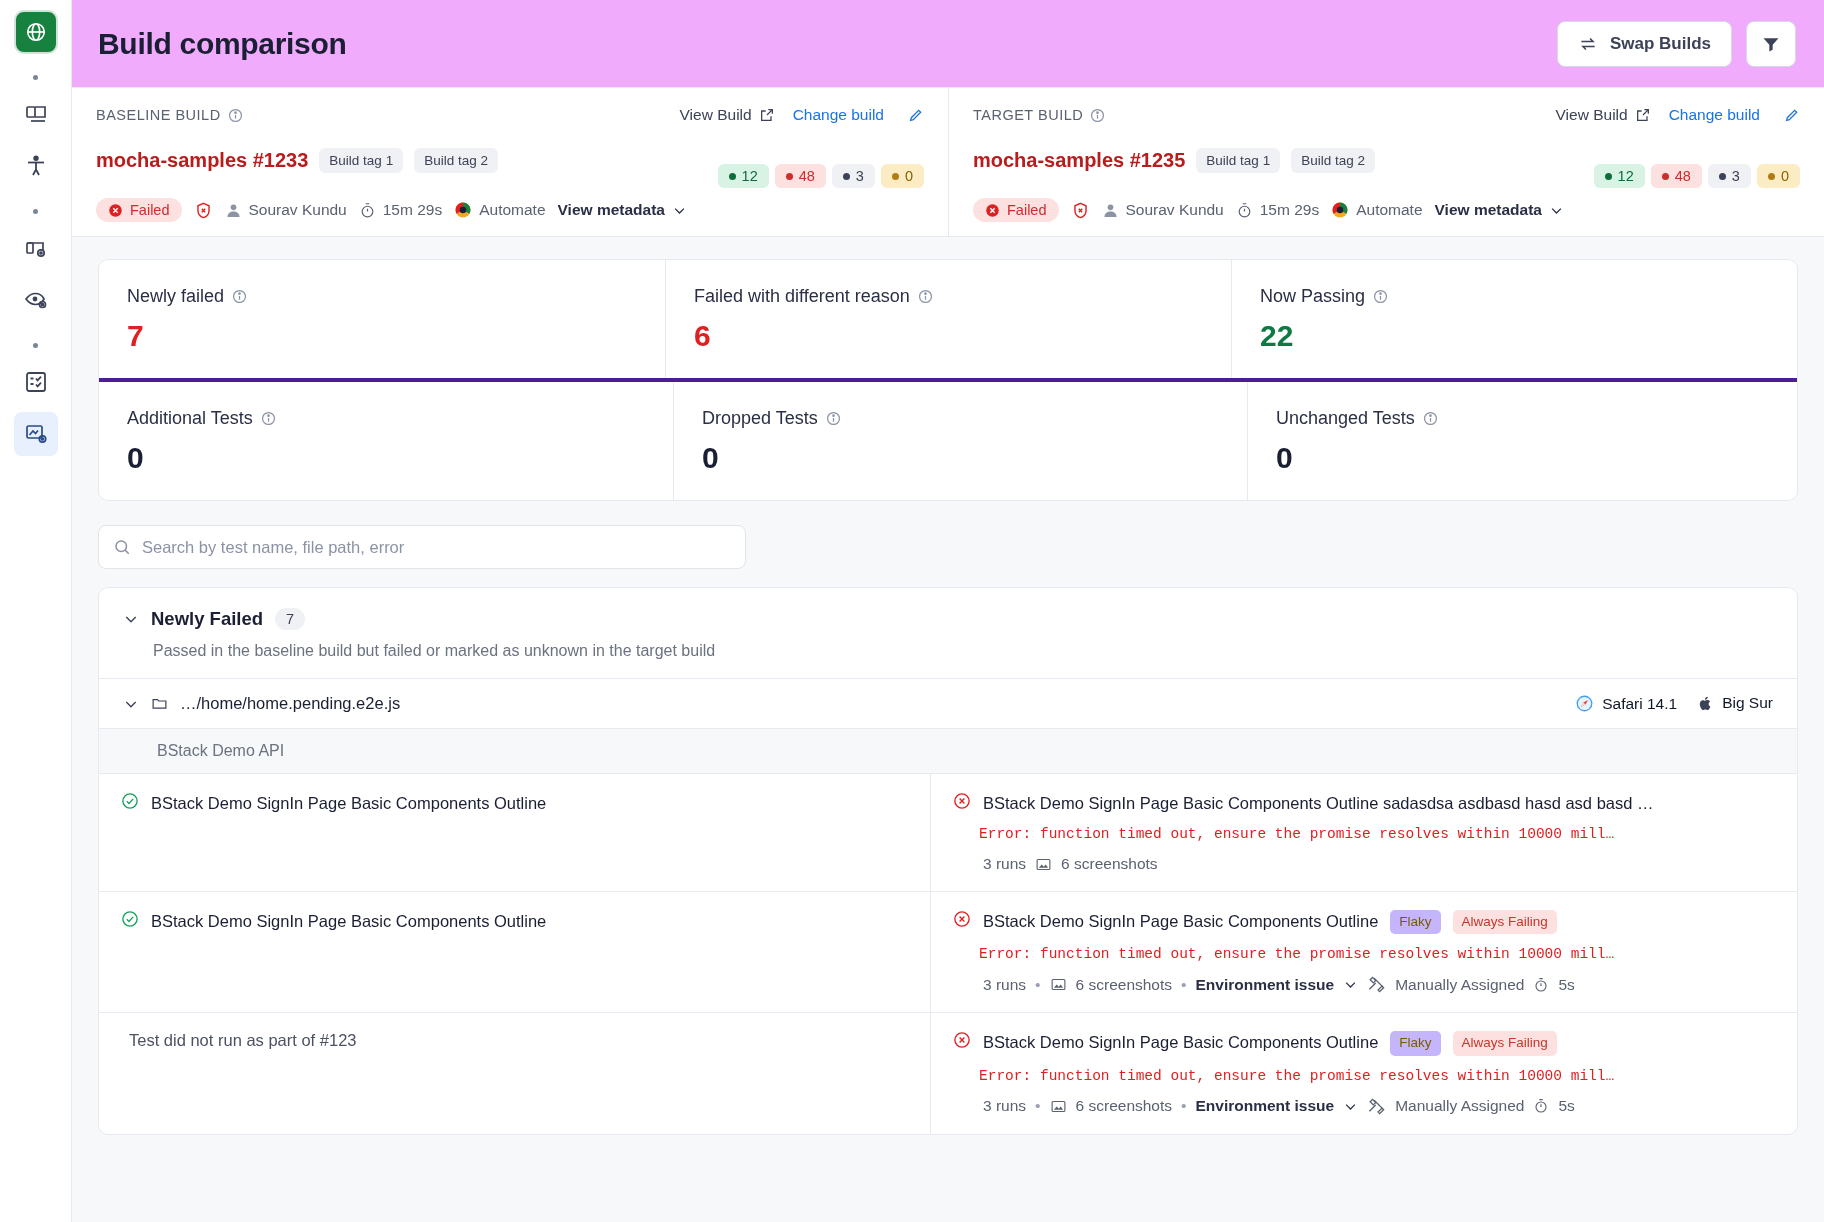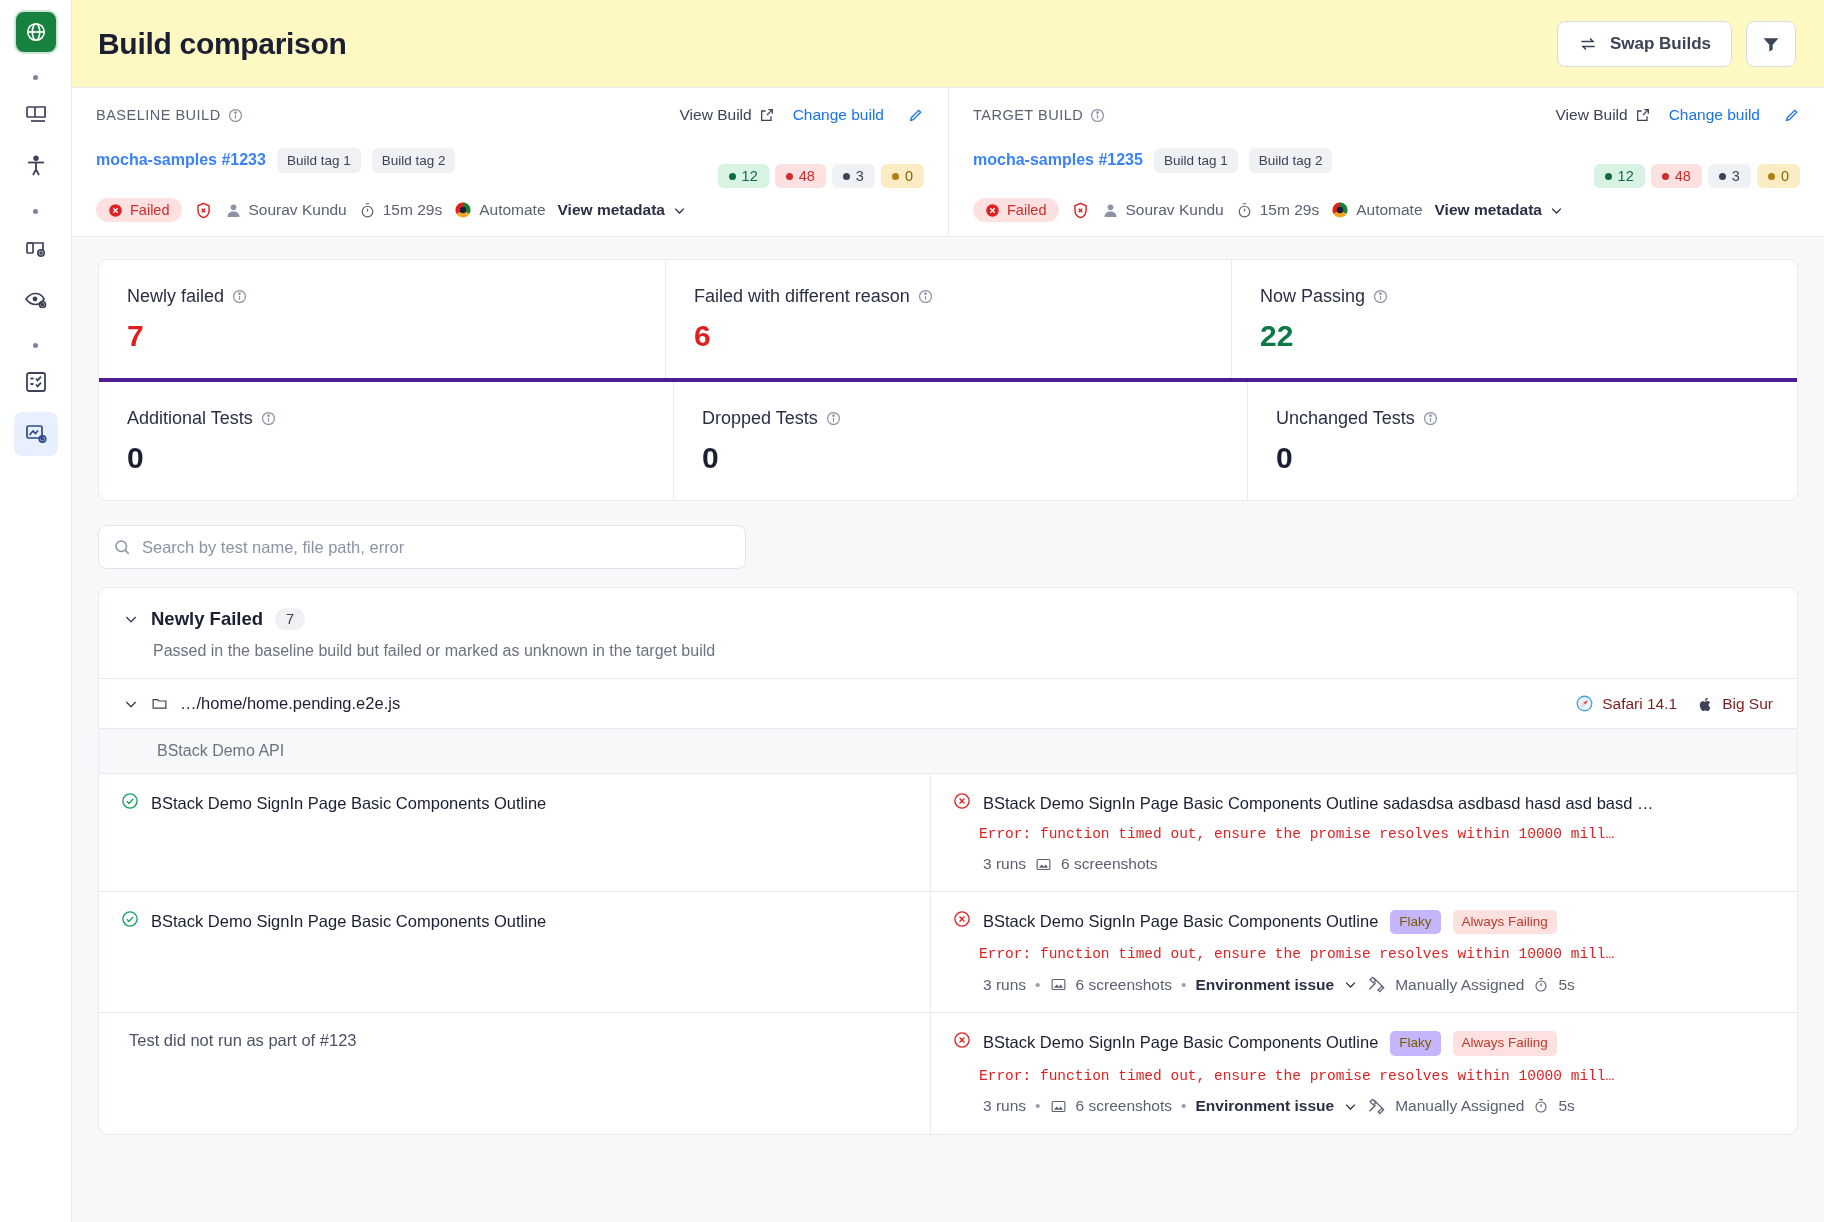--- a/index.html
+++ b/index.html
@@ -33,21 +33,21 @@
 
   
   .main { flex: 1; display: flex; flex-direction: column; min-width:0; }
 
   
   .topbar {
     height: 88px; flex:0 0 88px;
     display:flex; align-items:center; justify-content:space-between;
     padding: 0 28px 0 26px;
     border-bottom: 1px solid #e7eaf0;
-    background:#fef9c3;
+    background:#f0abfc;
   }
   .page-title { font-size: 30px; font-weight: 700; letter-spacing:-0.3px; color:#1b1f33; }
   .topbar-actions { display:flex; align-items:center; gap:14px; }
   .btn {
     height: 46px; border:1px solid #d6dae4; border-radius:8px; background:#fff;
     display:flex; align-items:center; gap:12px; padding: 0 20px;
     font-size:17px; color:#3c4257; font-weight:600;
   }
   .btn.icon-only { width:50px; padding:0; justify-content:center; }
 
@@ -55,21 +55,21 @@
   .builds { display:flex; border-bottom:1px solid #e7eaf0; background:#fff; }
   .build { flex:1 1 50%; padding: 18px 24px 14px 24px; min-width:0; }
   .build + .build { border-left:1px solid #e7eaf0; }
   .build-head { display:flex; align-items:center; justify-content:space-between; margin-bottom: 8px;}
   .build-label { font-size:14.5px; letter-spacing:.5px; color:#5a6170; display:flex; align-items:center; gap:7px; text-transform:uppercase;}
   .build-head-right { display:flex; align-items:center; gap:18px; font-size:15.5px; }
   .view-build { display:flex; align-items:center; gap:7px; color:#3c4257; }
   .change-build { display:flex; align-items:center; gap:24px; color:#1a73e8; }
   .build-row2 { display:flex; align-items:center; justify-content:space-between; gap:10px; margin-bottom: 10px; }
   .build-name-wrap { display:flex; align-items:center; gap:11px; min-width:0;}
-  .build-name { font-size:16px; font-weight:700; color:#3b82f6; white-space:nowrap; }
+  .build-name { font-size:20px; font-weight:700; color:#b91c1c; white-space:nowrap; }
   .tag { background:#f0f1f4; color:#3c4257; font-size:13.5px; border-radius:6px; padding:5px 10px; white-space:nowrap;}
   .counts { display:flex; align-items:center; gap:6px;margin-top:32px; }
   .count { display:flex; align-items:center; gap:6px; border-radius:6px; padding:4px 11px; font-size:14.5px; font-weight:500;}
   .count i { width:7px; height:7px; border-radius:50%; display:block;}
   .count.pass  { background:#d8f3e3; color:#0f6b3d; }
   .count.pass i{ background:#0f6b3d;}
   .count.fail  { background:#fde0e0; color:#cf2c2c; }
   .count.fail i{ background:#cf2c2c;}
   .count.skip  { background:#f0f1f4; color:#3c4257; }
   .count.skip i{ background:#3c4257;}
@@ -111,21 +111,21 @@
   .panel-head-row { display:flex; align-items:center; gap:12px; }
   .panel-title { font-size:18.5px; font-weight:700; color:#1b1f33; }
   .pill-count { background:#f0f1f4; color:#3c4257; font-size:14.5px; border-radius:11px; padding:3px 11px; }
   .panel-sub { margin: 12px 0 0 30px; font-size:16px; color:#6b7280; }
 
   .file-row {
     display:flex; align-items:center; justify-content:space-between;
     padding: 15px 24px; border-top:1px solid #e7eaf0;
   }
   .file-left { display:flex; align-items:center; gap:12px; font-size:16.5px; color:#1b1f33; }
-  .file-right { display:flex; align-items:flex-end; gap:20px; font-size:15.5px; color:#7f1d1d; }
+  .file-right { display:flex; align-items:flex-start; gap:20px; font-size:15.5px; color:#0f172a; }
   .env-item { display:flex; align-items:center; gap:8px; }
 
   .suite-row { background:#f7f8fa; border-top:1px solid #e7eaf0; padding: 13px 24px 13px 58px; font-size:16px; color:#6b7280;}
 
   .test-row { display:flex; border-top:1px solid #e7eaf0; }
   .side { padding: 18px 22px; min-width:0; }
   .side.left { flex: 0 0 49%; border-right:1px solid #e7eaf0; }
   .side.right { flex: 1 1 51%; }
   .test-title { display:flex; align-items:flex-start; gap:12px; font-size:16.5px; color:#1b1f33; line-height:1.35;}
   .test-title .txt { overflow:hidden; text-overflow:ellipsis; white-space:nowrap; }

